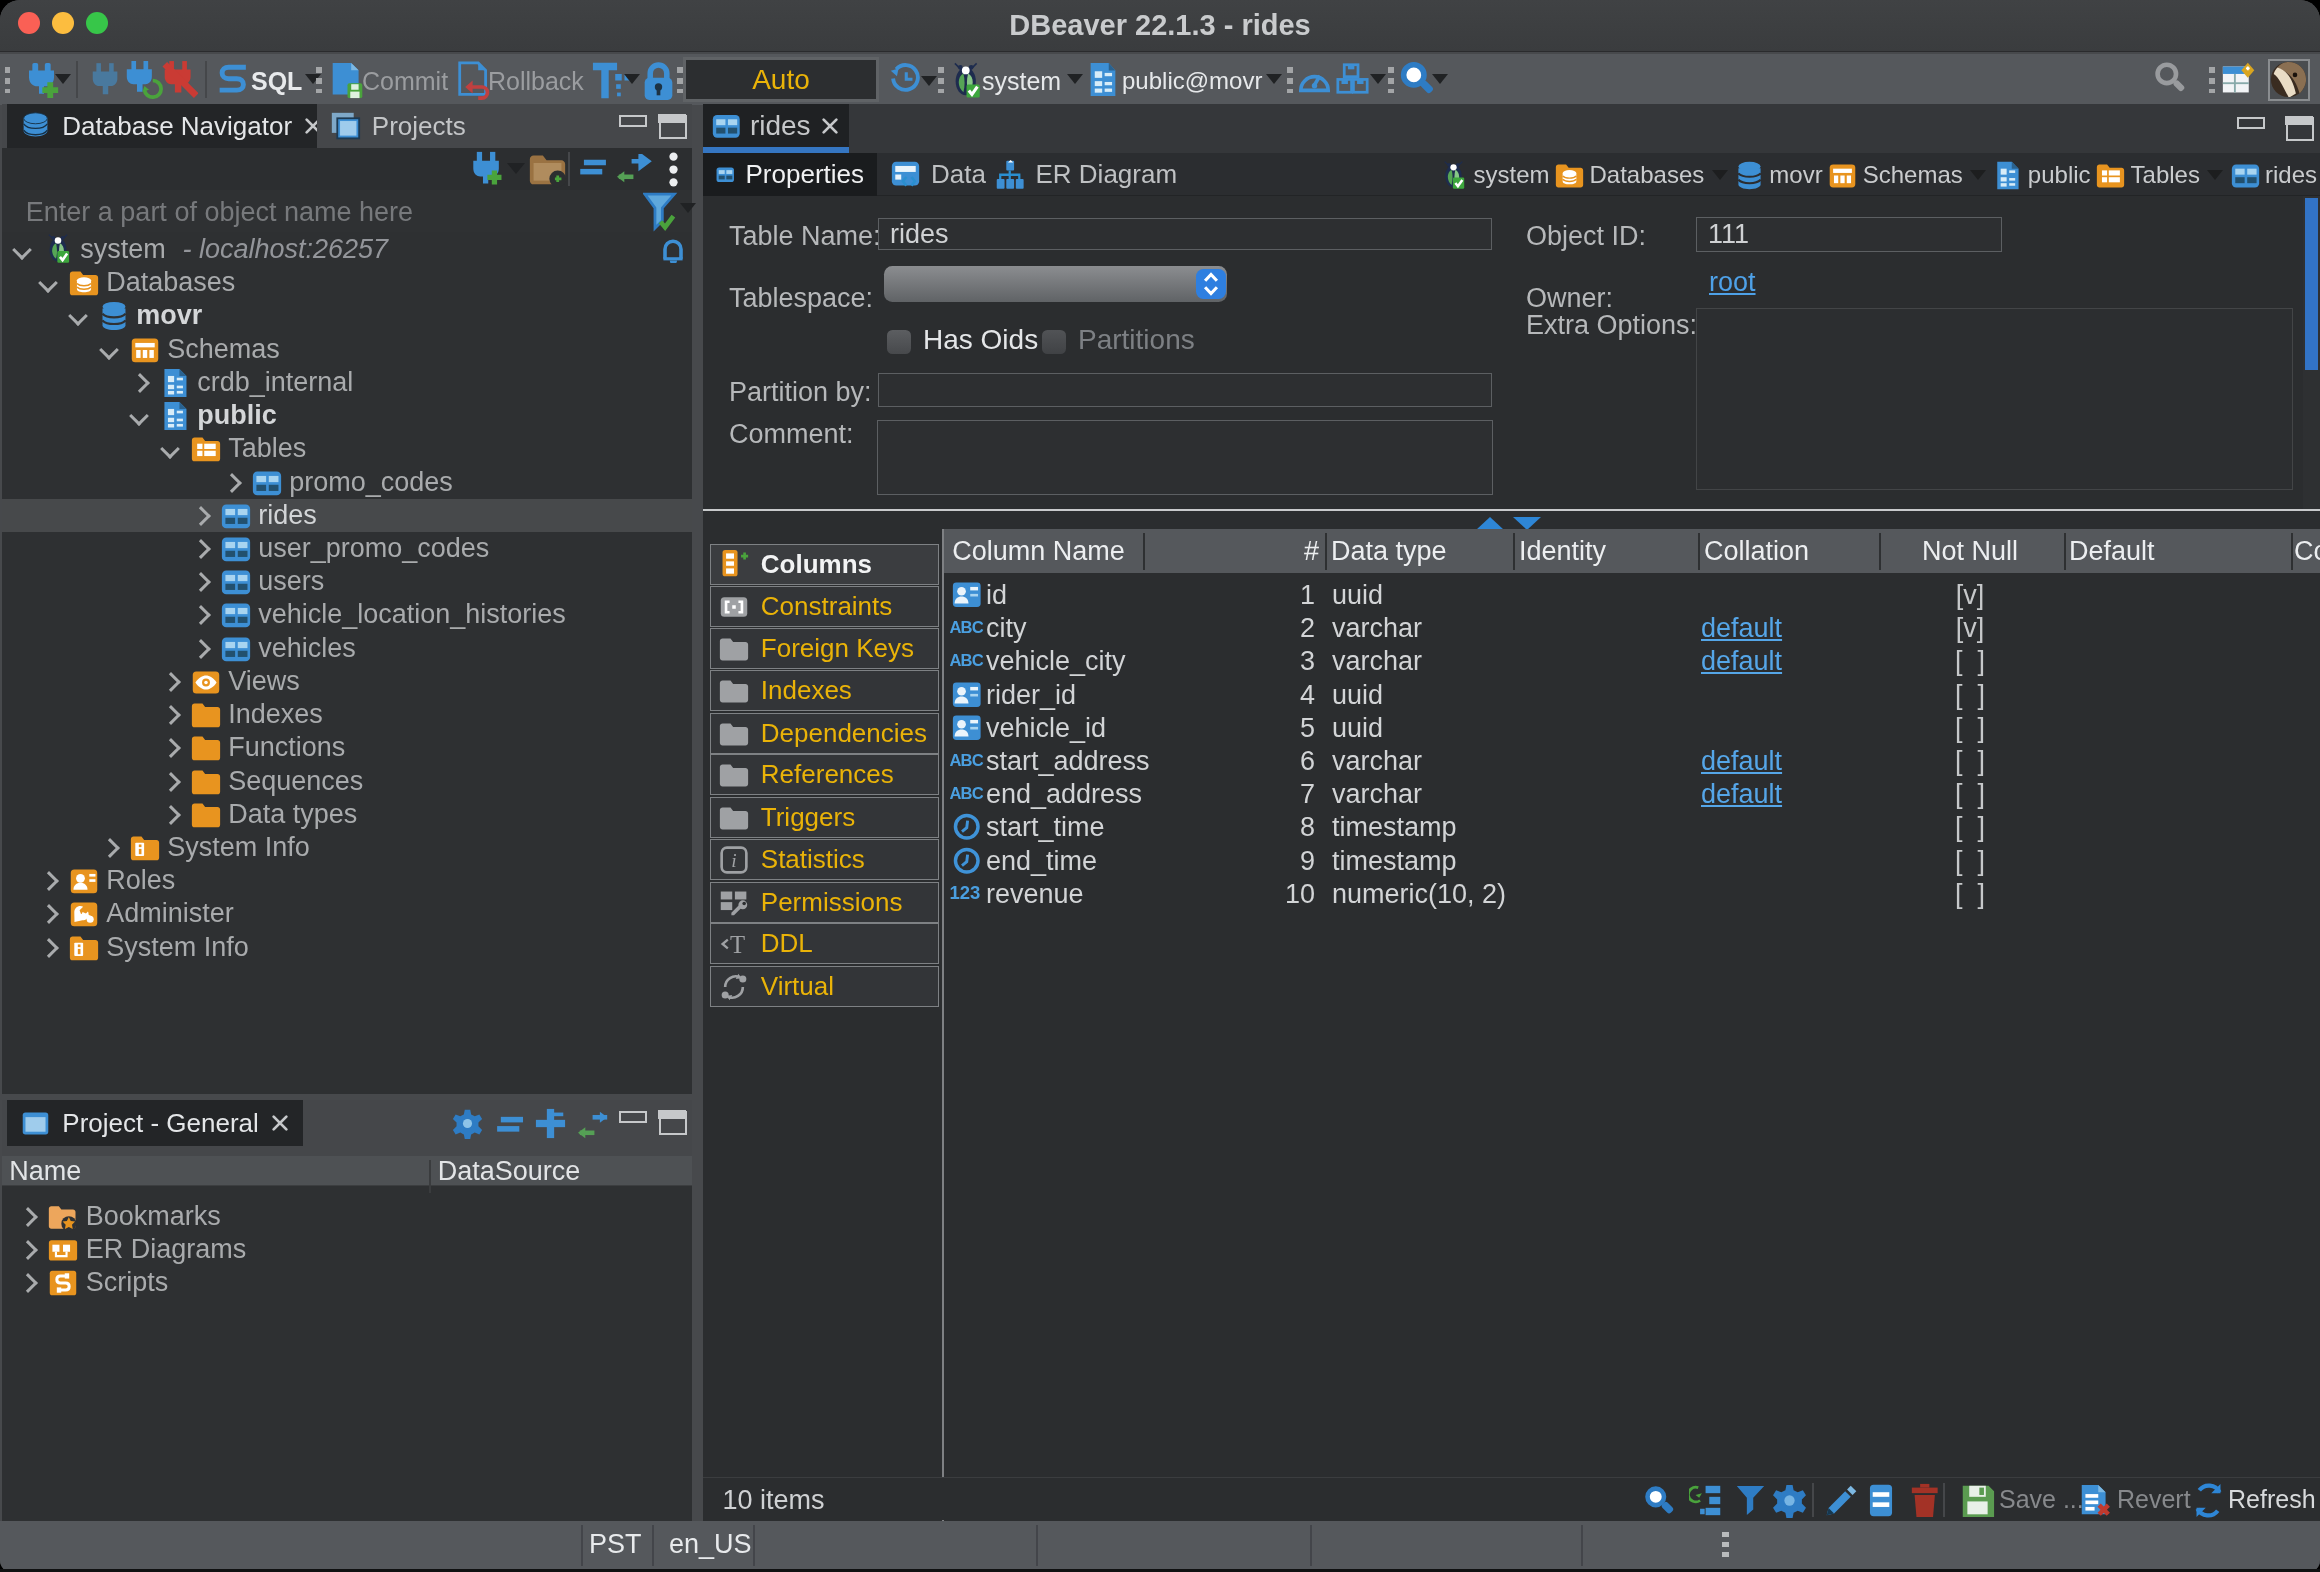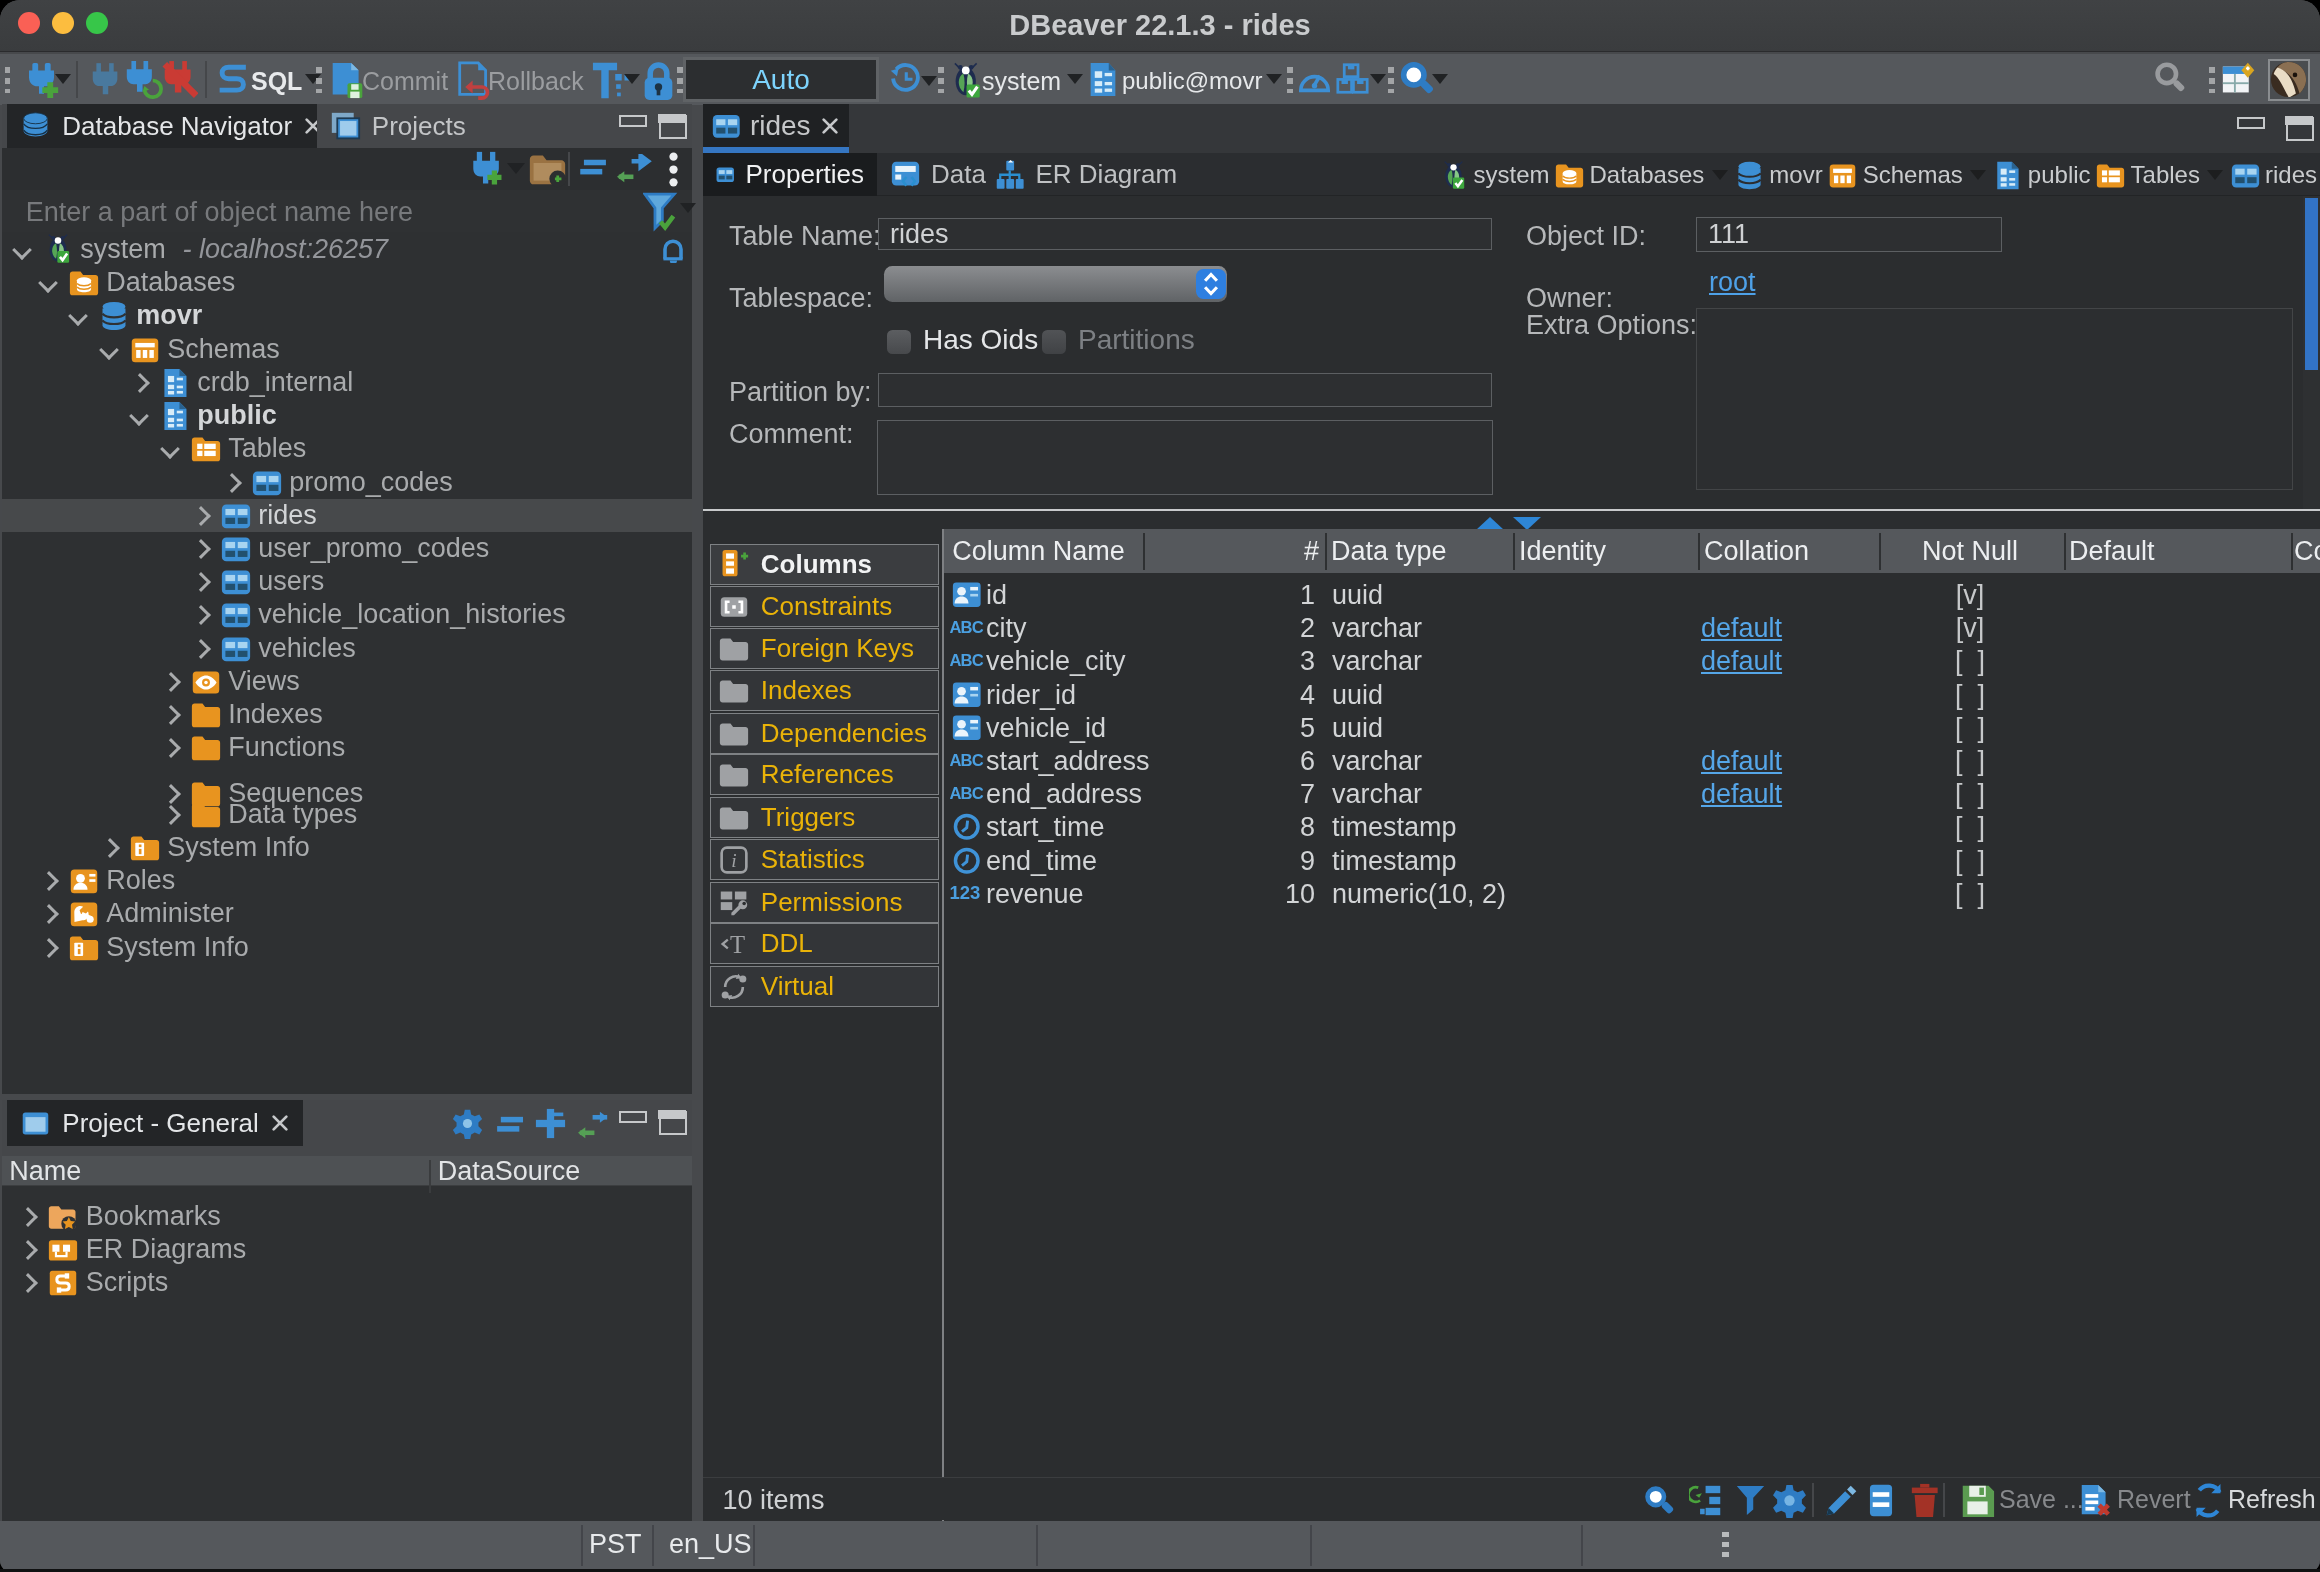--- a/index.html
+++ b/index.html
@@ -11,21 +11,21 @@
 .light { position:absolute; top:12px; width:22px; height:22px; border-radius:50%; }
 #title { position:absolute; top:9.2px; left:0; width:2320px; text-align:center; color:#c9cbcd; font-size:29px; font-weight:bold; }
 
 #toolbar { position:absolute; left:0; top:54px; width:2320px; height:51px; background:#55585c; }
 .grip { position:absolute; top:13px; width:5.5px; height:26px;
   background:repeating-linear-gradient(#a3a5a7 0 5.5px, rgba(0,0,0,0) 5.5px 11px); }
 .tbtxt { position:absolute; top:13px; font-size:25px; color:#9b9da0; }
 .tsep { position:absolute; top:7.4px; width:1.8px; height:37px; background:#45474a; }
 .darr { position:absolute; width:0; height:0; border-left:8.3px solid transparent; border-right:8.3px solid transparent; border-top:10px solid #202224; }
 #autobox { position:absolute; left:683px; top:2.8px; width:196px; height:45px; background:#606366; padding:2.8px; }
-#autoinner { width:100%; height:100%; background:#2c2e30; color:#7dd3fc; font-size:28px; text-align:center; line-height:40px; }
+#autoinner { width:100%; height:100%; background:#2c2e30; color:#eab308; font-size:28px; text-align:center; line-height:40px; }
 
 .ptabbar { position:absolute; background:#45474a; }
 .ptab { position:absolute; top:0; height:100%; background:#232527; display:flex; align-items:center; padding:0 13px; gap:11px; }
 .ptab .t { color:#e4e6e8; font-size:26px; }
 .minmax { position:absolute; top:11px; width:28px; height:24px; border:2.8px solid #c6c8ca; }
 .minbar { position:absolute; top:11px; width:28px; height:12px; border:2.8px solid #c6c8ca; }
 .maxtop { position:absolute; top:-2.8px; left:-2.8px; width:28px; height:9.2px; background:#c6c8ca; }
 
 #leftpanel { position:absolute; left:1.8px; top:104px; width:690px; height:990px; background:#2e3032; }
 #lefttabs { left:0; top:0; width:690px; height:44px; }
@@ -522,21 +522,21 @@
         </div>
 <div class="trow" style="top:499px;padding-left:159px;">
           <div class="chev clos"></div>
           <div class="ticon">
             <svg viewBox="0 0 34 34">
               <path d="M1 7c0-1.7 1.3-3 3-3h9l3 4h14c1.7 0 3 1.3 3 3v17c0 1.7-1.3 3-3 3H4c-1.7 0-3-1.3-3-3z" fill="#e8941f"></path>
             </svg>
           </div>
           <span class="tlbl">Functions</span>
         </div>
-<div class="trow" style="top:533px;padding-left:159px;margin-top:12px;">
+<div class="trow" style="top:533px;padding-left:159px;">
           <div class="chev clos"></div>
           <div class="ticon">
             <svg viewBox="0 0 34 34">
               <path d="M1 7c0-1.7 1.3-3 3-3h9l3 4h14c1.7 0 3 1.3 3 3v17c0 1.7-1.3 3-3 3H4c-1.7 0-3-1.3-3-3z" fill="#e8941f"></path>
             </svg>
           </div>
           <span class="tlbl">Sequences</span>
         </div>
 <div class="trow" style="top:566px;padding-left:159px;">
           <div class="chev clos"></div>

